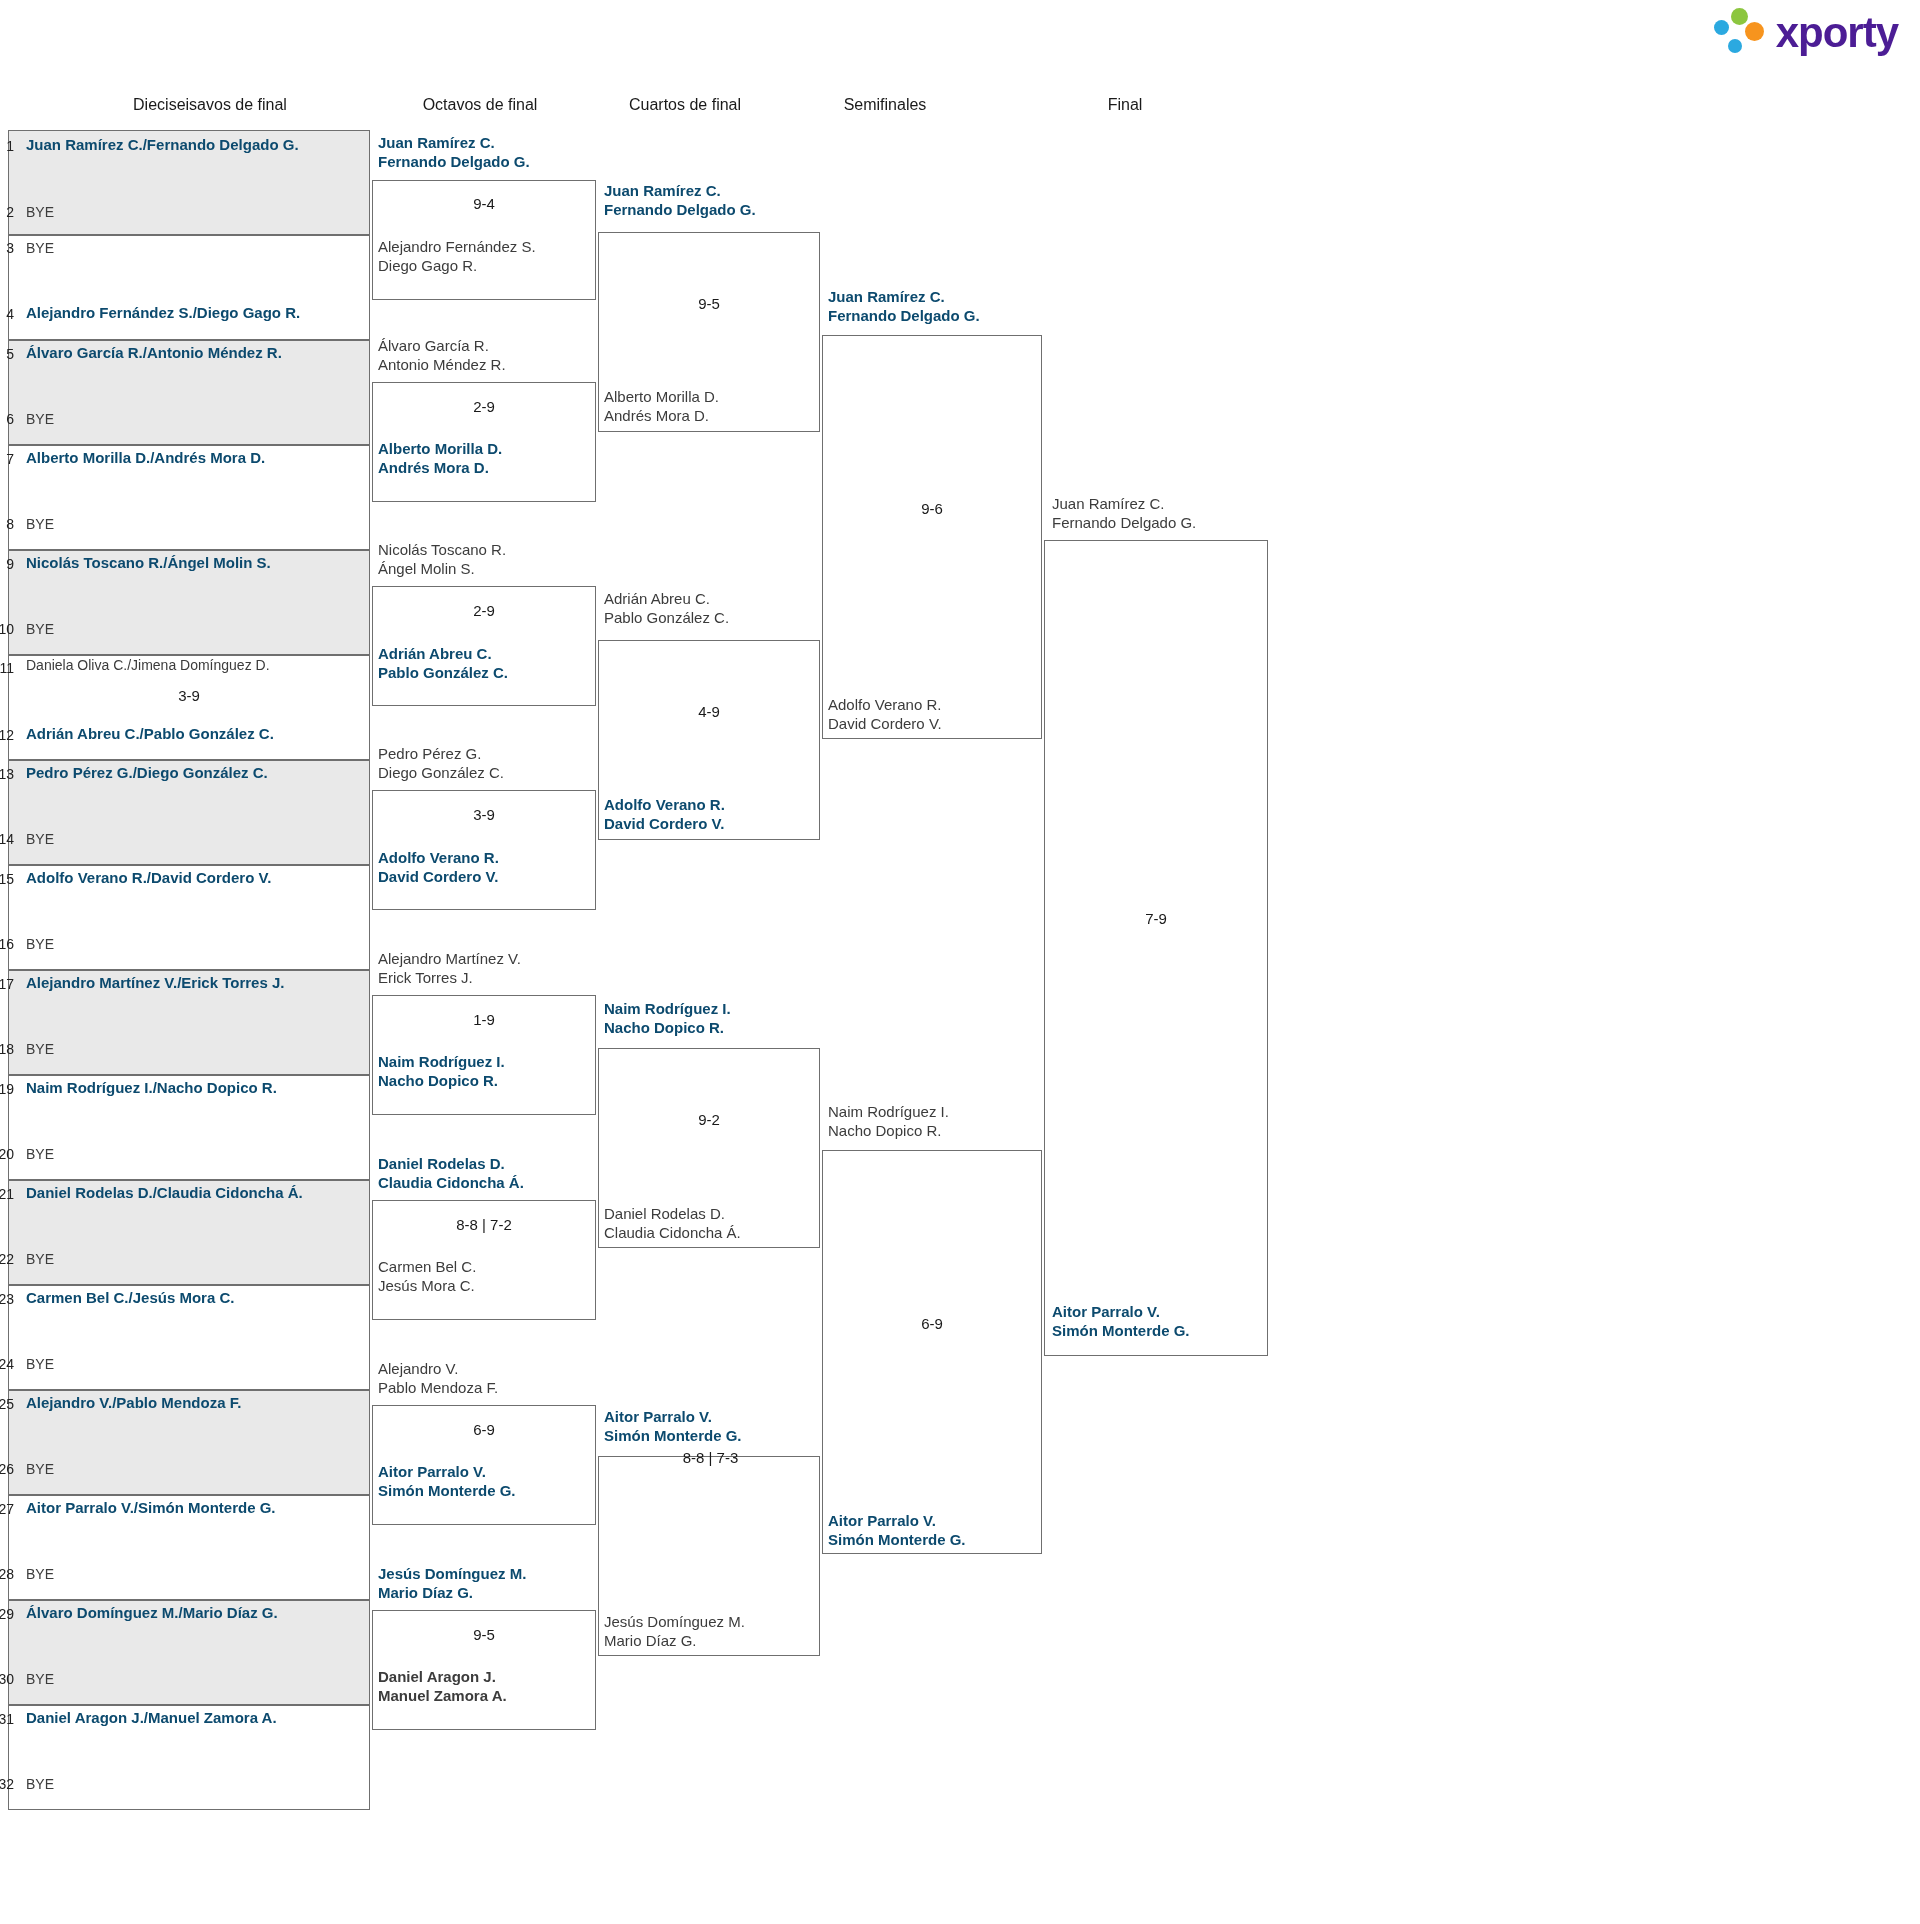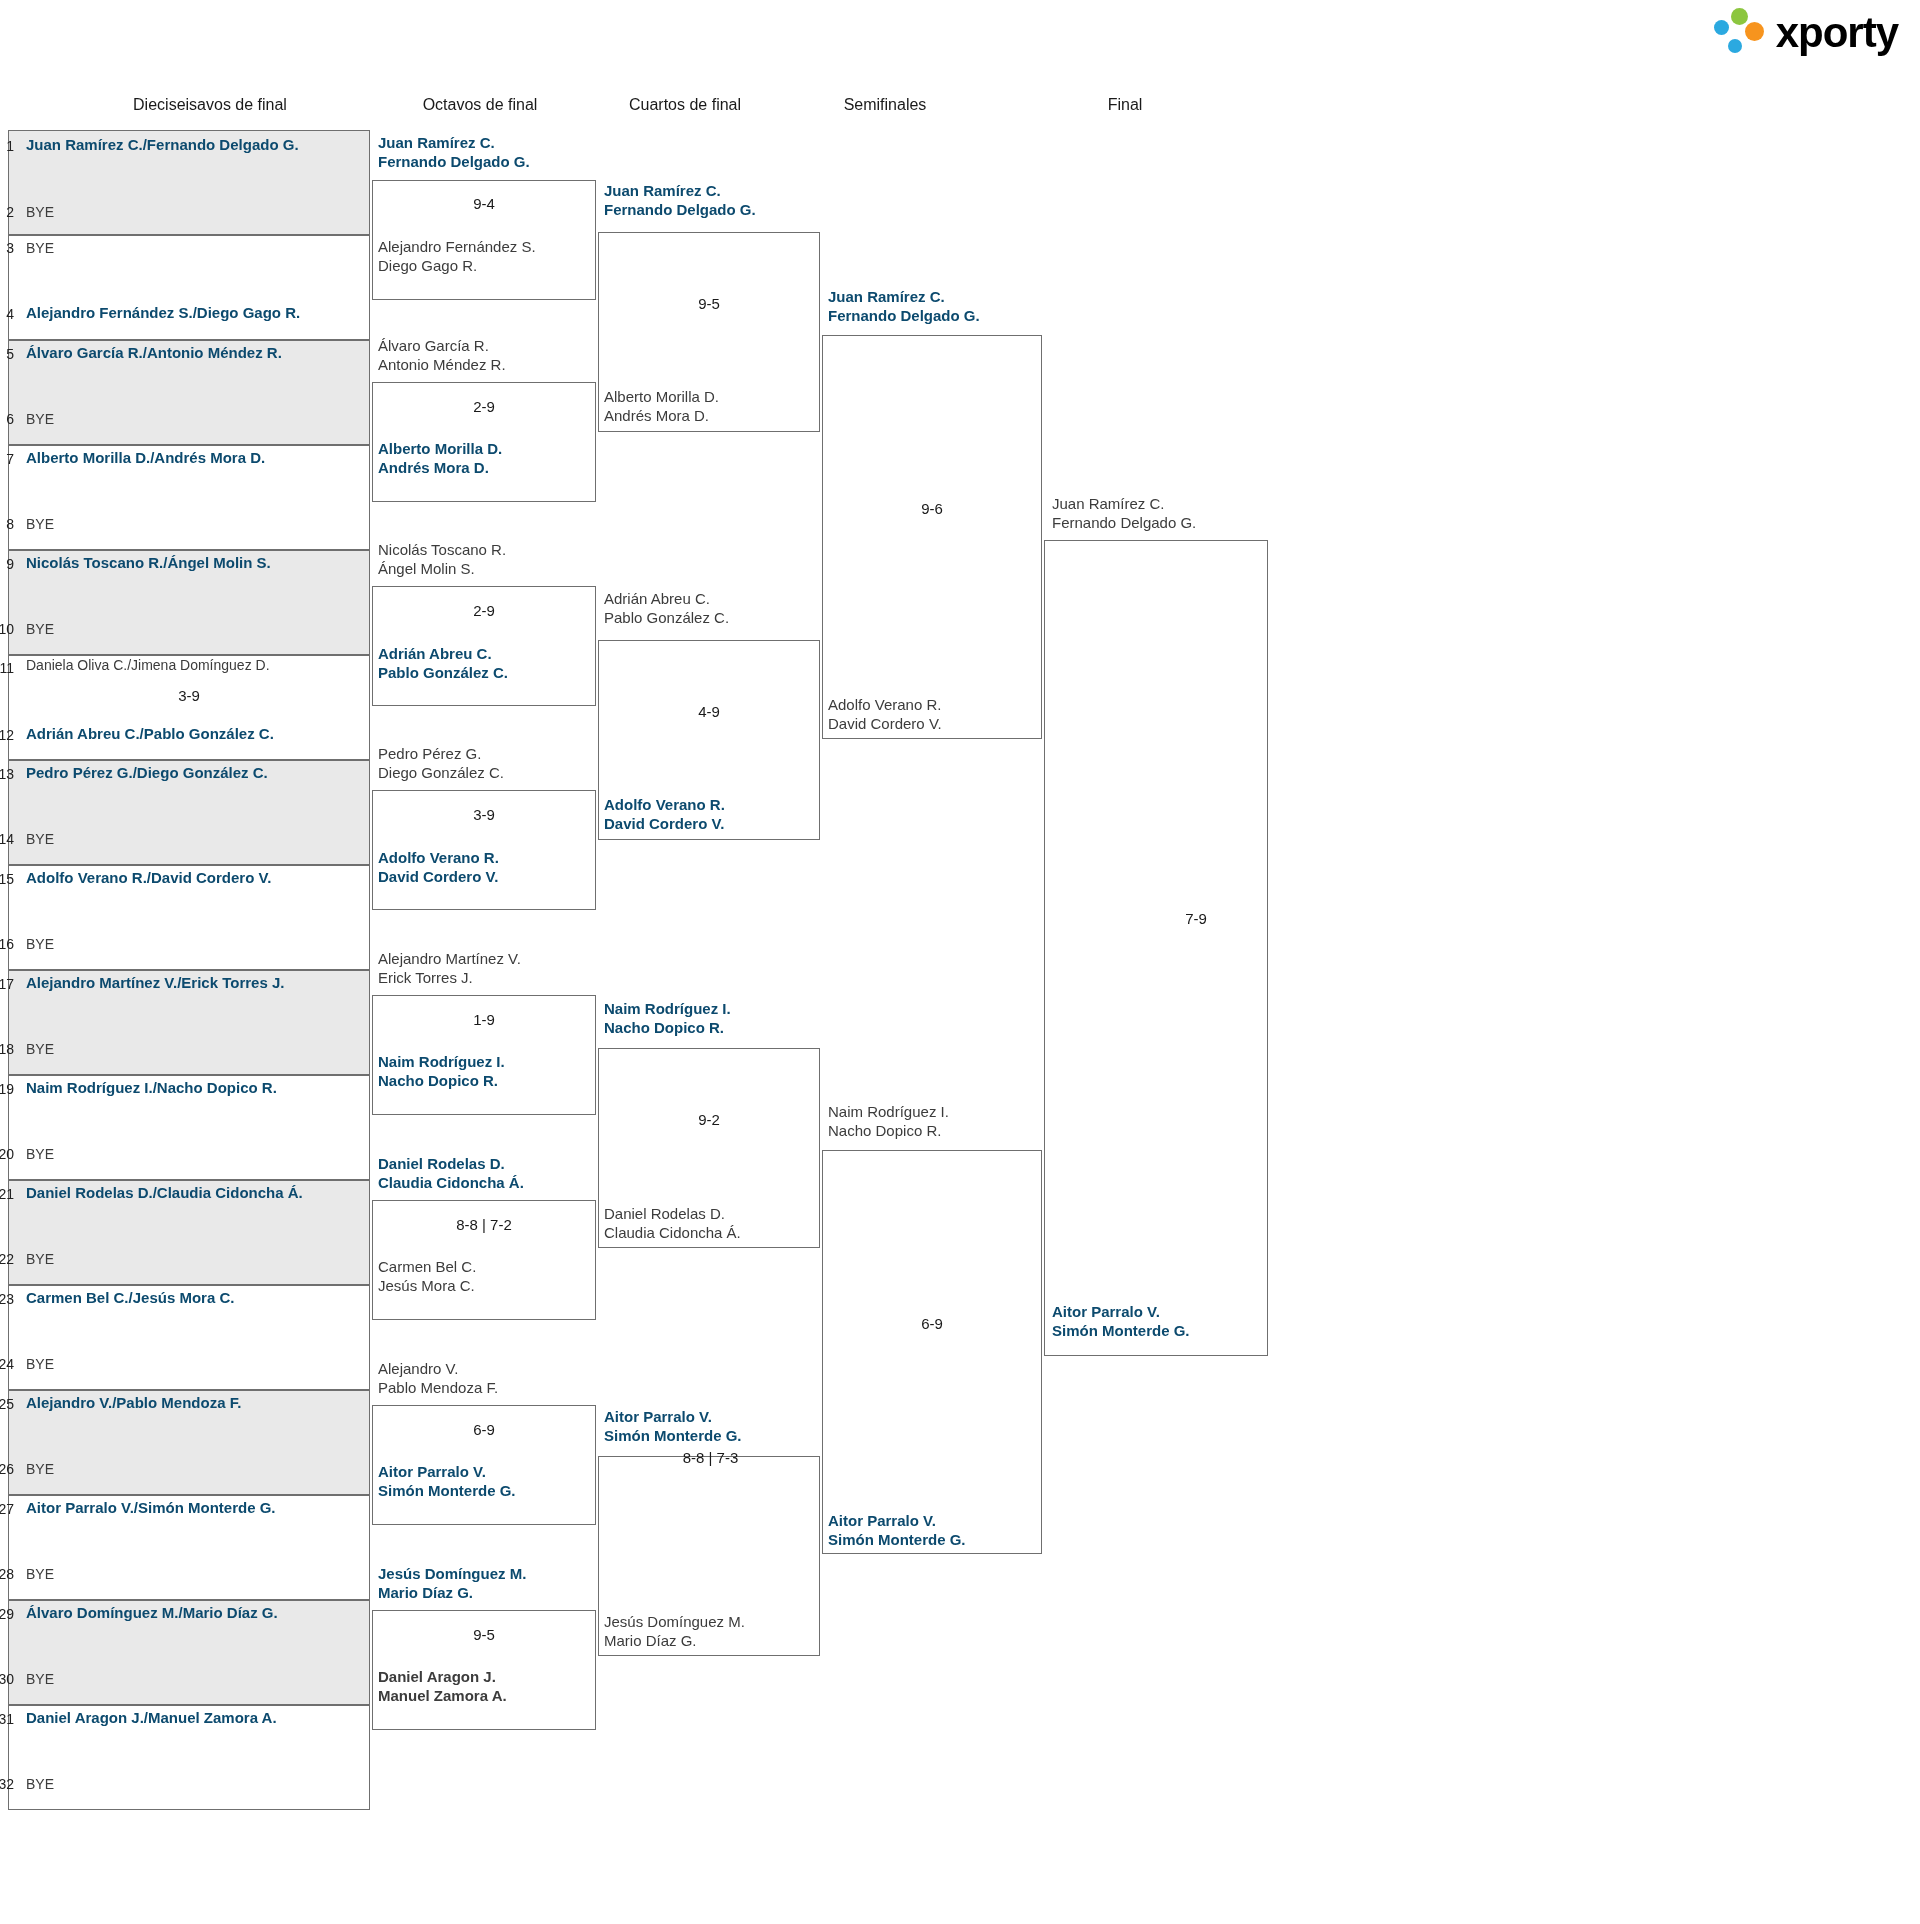--- a/index.html
+++ b/index.html
@@ -36,21 +36,21 @@
   }
   .logo-dots { position: relative; width: 52px; height: 50px; }
   .logo-dots i { position: absolute; border-radius: 50%; display: block; }
   .d1 { width: 17px; height: 17px; background: #8cc63f; left: 17px; top: 0px; }
   .d2 { width: 15px; height: 15px; background: #2ba9e0; left: 0px;  top: 12px; }
   .d3 { width: 19px; height: 19px; background: #f7941e; left: 31px; top: 14px; }
   .d4 { width: 14px; height: 14px; background: #2ba9e0; left: 14px; top: 31px; }
   .logo-text {
     font-size: 42px;
     font-weight: bold;
-    color: #000000;
+    color: #4c1d95;
     letter-spacing: -1px;
   }
 
   
   .round-head {
     position: absolute;
     font-size: 16px;
     color: #1a1a1a;
     text-align: center;
     white-space: nowrap;
@@ -271,16 +271,16 @@
   <div class="score" style="left:822px; top:500px; width:220px;">9-6</div>
   <div class="player lose" style="left:828px; top:696px;"><span>Adolfo Verano R.</span><br><span>David Cordero V.</span></div>
 
   <div class="box" style="left:822px; top:1150px; width:220px; height:404px;"></div>
   <div class="player lose" style="left:828px; top:1103px;"><span>Naim Rodríguez I.</span><br><span>Nacho Dopico R.</span></div>
   <div class="score" style="left:822px; top:1315px; width:220px;">6-9</div>
   <div class="player win" style="left:828px; top:1512px;"><span>Aitor Parralo V.</span><br><span>Simón Monterde G.</span></div>
 
   <div class="box" style="left:1044px; top:540px; width:224px; height:816px;"></div>
   <div class="player lose" style="left:1052px; top:495px;"><span>Juan Ramírez C.</span><br><span>Fernando Delgado G.</span></div>
-  <div class="score" style="left:1044px; top:910px; width:224px;margin-left:40px;">7-9</div>
+  <div class="score" style="left:1044px; top:910px; width:224px;">7-9</div>
   <div class="player win" style="left:1052px; top:1303px;"><span>Aitor Parralo V.</span><br><span>Simón Monterde G.</span></div>
 
 </div>
 
 </body></html>

